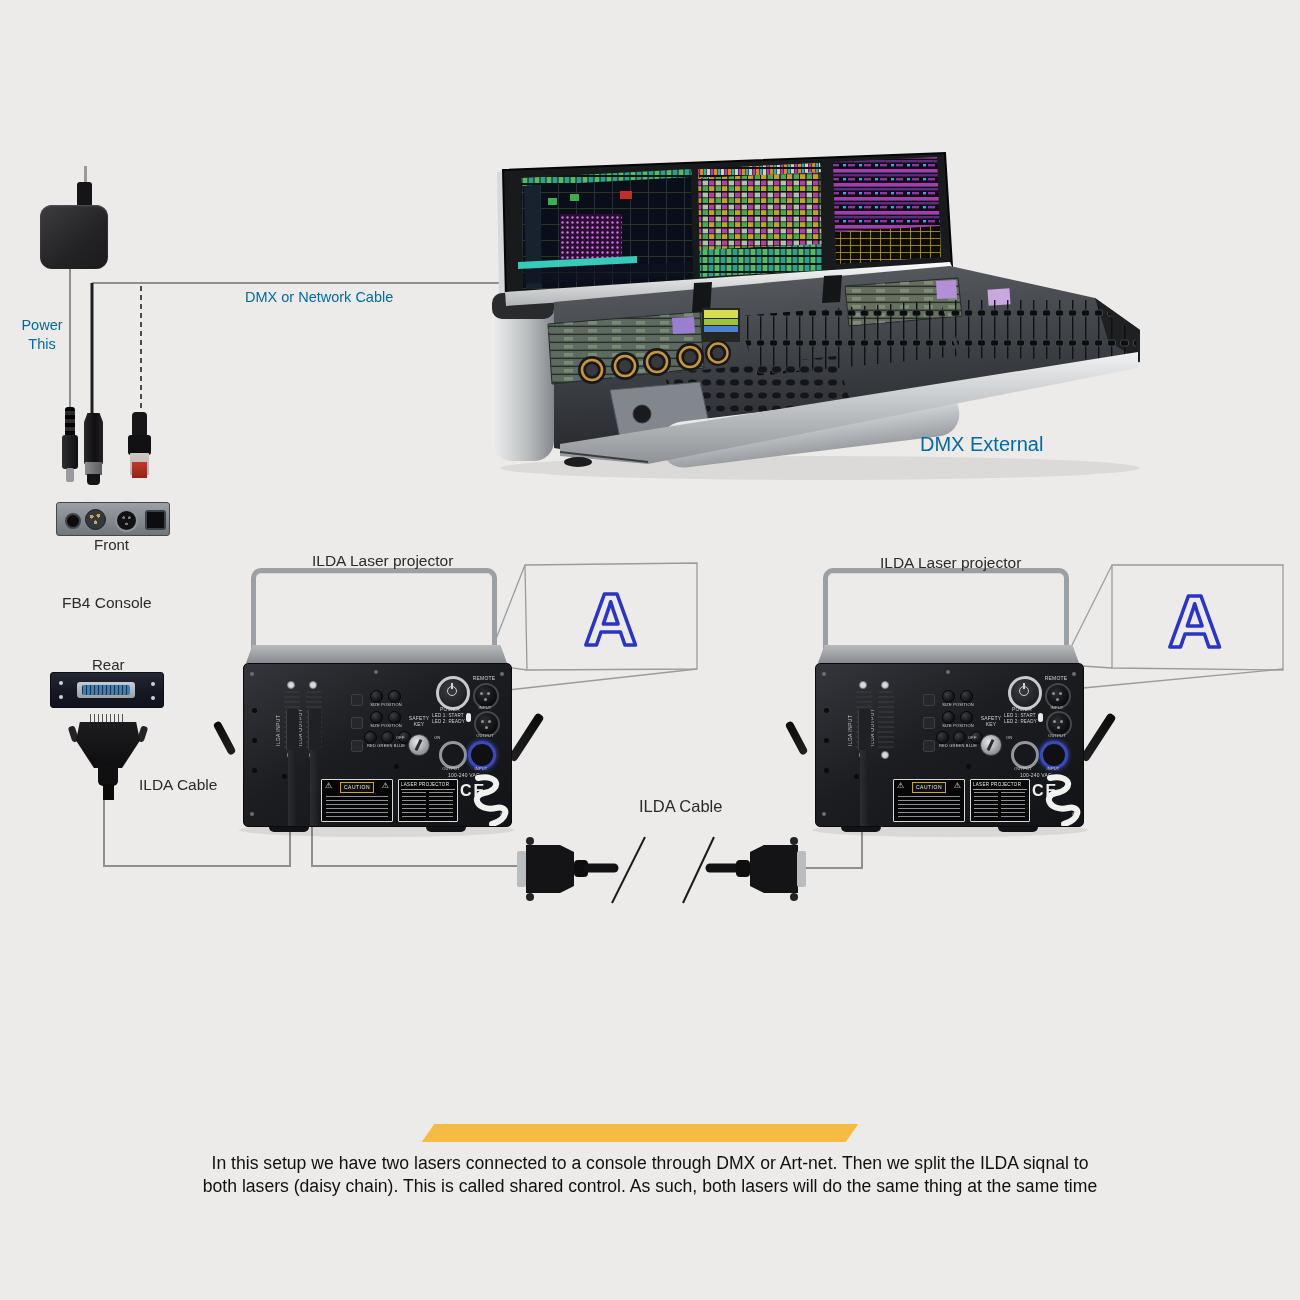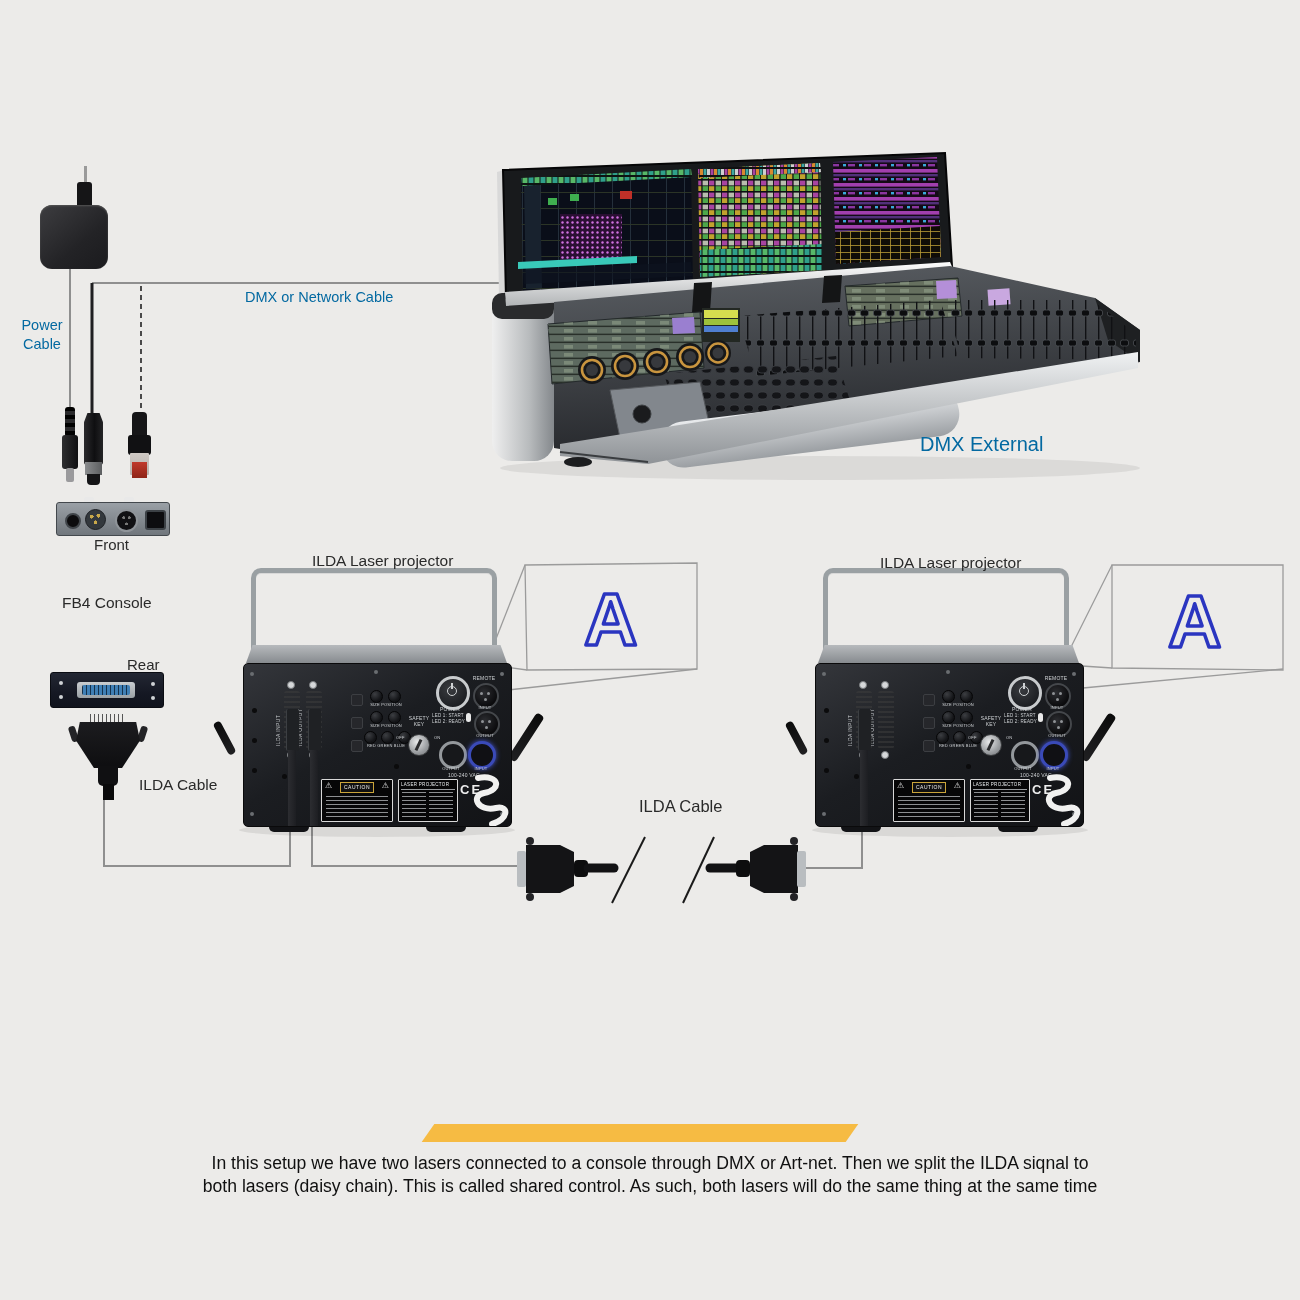--- a/index.html
+++ b/index.html
@@ -78,21 +78,21 @@
   .xlr-round i{position:absolute;width:3px;height:3px;border-radius:50%;background:#8f9296;}
   .led-dot{position:absolute;width:5px;height:9px;border-radius:3px;background:#e9e9e9;}
   .warnlbl{position:absolute;background:#060607;border:1px solid #d8d8d8;border-radius:1px;}
   .warnlbl .hdr{position:absolute;left:18px;top:2px;right:18px;height:9px;background:#101010;border:1px solid #caa43a;
                 color:#f0f0f0;font-size:5px;text-align:center;line-height:8px;letter-spacing:.5px;}
   .warnlbl .tri{position:absolute;top:1px;font-size:8px;color:#e4e4e4;line-height:10px;}
   .fakelines{position:absolute;background-image:repeating-linear-gradient(180deg,#b9bcc0 0 1px,transparent 1px 4px);opacity:.75;}
   .speclbl{position:absolute;background:#060607;border:1px solid #d8d8d8;border-radius:1px;}
   .speclbl .ttl{position:absolute;left:2px;top:2px;right:2px;height:7px;border-bottom:1px solid #9a9da0;
                 color:#eceff1;font-size:4.5px;line-height:6px;letter-spacing:.3px;}
-  .ce{position:absolute;font-size:13px;font-weight:bold;color:#ededed;letter-spacing:2px;}
+  .ce{position:absolute;font-size:16px;font-weight:bold;color:#ededed;letter-spacing:2px;}
   
   .title-hl{position:absolute;left:428px;top:1124px;width:424px;height:18px;background:#f6bb43;transform:skewX(-35deg);}
   .title-text{position:absolute;left:0;top:1109px;width:1300px;text-align:center;font-size:34px;font-weight:700;
               color:#0d0d0d;letter-spacing:.5px;}
   .desc{position:absolute;left:0;width:1300px;text-align:center;font-size:17.6px;color:#101010;}
 </style>
 </head>
 <body>
 
 <svg id="diagram-svg" width="1300" height="1300" viewBox="0 0 1300 1300">
@@ -538,27 +538,27 @@
     </div>
     <span class="ce" style="left:216px;top:118px;">CE</span>
     <svg style="position:absolute;left:224px;top:108px;" width="46" height="54">
       <path d="M10,6 C32,2 34,18 16,21 C2,24 10,40 28,36 C42,33 40,48 24,52" stroke="#f1f1f0" stroke-width="6" fill="none" stroke-linecap="round"></path>
     </svg>
   </div>
 </div>
 
   <div class="lbl" style="left:18px;top:316px;width:48px;text-align:center;font-size:14.5px;line-height:1.3;">
     <div>Power</div>
-    <div>Cable</div>
+    <div>This</div>
   </div>
   <div class="lbl" style="left:245px;top:289px;font-size:14.5px;">DMX or Network Cable</div>
   <div class="lbl" style="left:920px;top:433px;font-size:20px;">DMX External</div>
   <div class="lbl lbl-sm" style="left:94px;top:536px;">Front</div>
   <div class="lbl lbl-sm" style="left:62px;top:594px;font-size:15.5px;">FB4 Console</div>
-  <div class="lbl lbl-sm" style="left:92px;top:656px;margin-left:35px;">Rear</div>
+  <div class="lbl lbl-sm" style="left:92px;top:656px;">Rear</div>
   <div class="lbl lbl-sm" style="left:139px;top:776px;font-size:15.5px;">ILDA Cable</div>
   <div class="lbl lbl-sm" style="left:639px;top:797px;font-size:16.5px;">ILDA Cable</div>
   <div class="lbl lbl-sm" style="left:312px;top:552px;font-size:15.5px;">ILDA Laser projector</div>
   <div class="lbl lbl-sm" style="left:880px;top:554px;font-size:15.5px;">ILDA Laser projector</div>
 
   <div class="title-hl"></div>
   <div class="desc" style="top:1176px;">both lasers (daisy chain). This is called shared control. As such, both lasers will do the same thing at the same time</div>
   <div class="desc" style="top:1153px;">In this setup we have two lasers connected to a console through DMX or Art-net. Then we split the ILDA siqnal to</div>
 </div>
 

